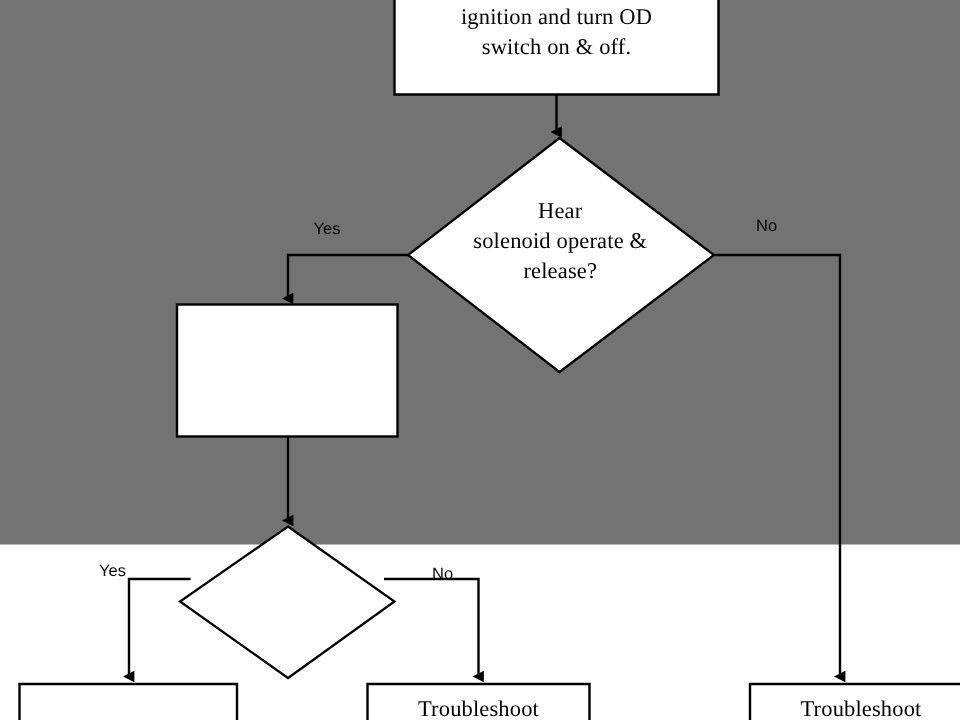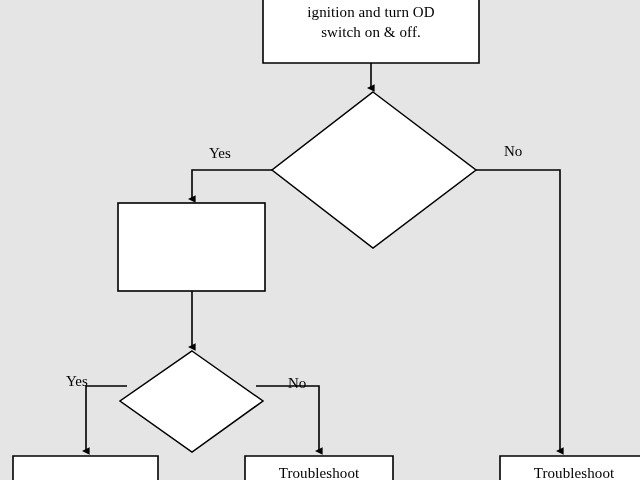--- a/index.html
+++ b/index.html
@@ -10,22 +10,22 @@
   }
   body {
     width: 640px;
     height: 480px;
     overflow: hidden;
     font-family: "Liberation Serif", "DejaVu Serif", serif;
   }
   #flow-root {
     position: relative;
     width: 640px;
-    height: 480px;
-    background: #e5e5e5;
+    height: 363px;
+    background: #737373;
   }
   #flow-svg {
     position: absolute;
     left: 0;
     top: 0;
     width: 640px;
     height: 480px;
   }
   .node-text {
     position: absolute;
@@ -34,22 +34,22 @@
     font-family: "Liberation Serif", "DejaVu Serif", serif;
     font-size: 15px;
     line-height: 20px;
     letter-spacing: 0.1px;
     white-space: pre-line;
     pointer-events: none;
   }
   .edge-label {
     position: absolute;
     color: #000000;
-    font-family: Liberation Serif, serif;
-    font-size: 15px;
+    font-family: Liberation Sans, sans-serif;
+    font-size: 11px;
     line-height: 16px;
     white-space: nowrap;
   }
 </style>
 </head>
 <body>
 
 <div id="flow-root">
 
   <svg id="flow-svg" viewBox="0 0 640 480" xmlns="http://www.w3.org/2000/svg">
@@ -80,20 +80,23 @@
     <polyline points="256,386 319,386 319,451" fill="none" stroke="#000000" stroke-width="1.6" marker-end="url(#arrowhead)"></polyline>
 
     <path d="M13,500 L13,456 L158,456 L158,500" fill="#ffffff" stroke="#000000" stroke-width="1.6"></path>
     <path d="M245,500 L245,456 L393,456 L393,500" fill="#ffffff" stroke="#000000" stroke-width="1.6"></path>
     <path d="M500,500 L500,456 L648,456 L648,500" fill="#ffffff" stroke="#000000" stroke-width="1.6"></path>
   </svg>
 
   <div class="node-text" style="left:263px; top:2px; width:216px;">ignition and turn OD
 switch on &amp; off.</div>
 
+  <div class="node-text" style="left:286px; top:131px; width:175px;">Hear
+solenoid operate &amp;
+release?</div>
 
 
 
   <div class="node-text" style="left:13px; top:466px; width:145px;"></div>
 
   <div class="node-text" style="left:245px; top:463px; width:148px;">Troubleshoot</div>
 
   <div class="node-text" style="left:500px; top:463px; width:148px;">Troubleshoot</div>
 
   <div class="edge-label" style="left:209px; top:145px;">Yes</div>

